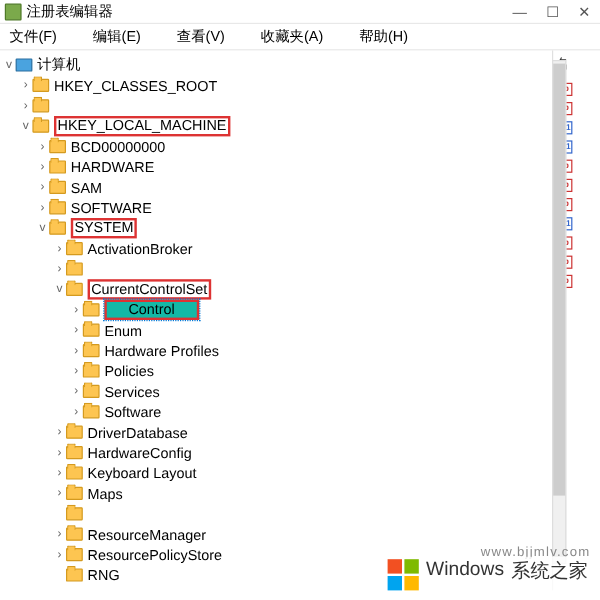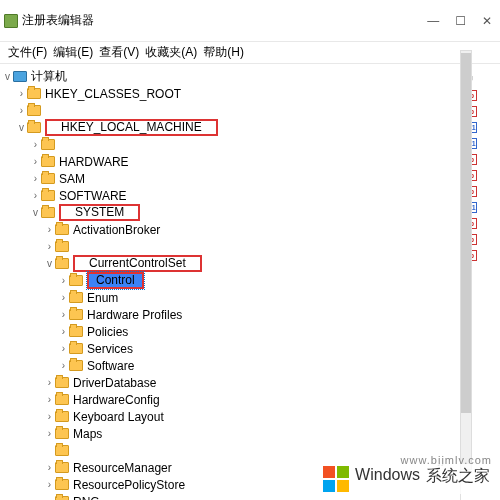--- a/index.html
+++ b/index.html
@@ -1,34 +1,34 @@
 <!DOCTYPE html>
 <html><head>
 <meta charset="utf-8">
 <style>
   *{box-sizing:border-box;margin:0;padding:0;font-family:"Microsoft YaHei","Segoe UI",sans-serif}
   body{width:500px;height:500px;background:#fff;position:relative;overflow:hidden;font-size:12px;color:#000}
-  .titlebar{height:42px;display:flex;align-items:center;padding:0 4px;border-bottom:1px solid #e8e8e8}
+  .titlebar{height:20px;display:flex;align-items:center;padding:0 4px;border-bottom:1px solid #e8e8e8}
   .titlebar .title{margin-left:4px}
   .winbtns{margin-left:auto;display:flex;gap:16px;padding-right:4px;color:#555}
-  .menubar{height:22px;display:flex;align-items:center;gap:6px;padding:2px 8px;font-size:12px;border-bottom:1px solid #e8e8e8}
+  .menubar{height:22px;display:flex;align-items:center;gap:30px;padding:2px 8px;font-size:12px;border-bottom:1px solid #e8e8e8}
   .content{display:flex;height:calc(500px - 28px - 22px)}
   .tree{flex:0 0 460px;overflow:auto;padding:4px 2px 80px 2px}
   .right{flex:1;border-left:1px solid #e0e0e0;padding:4px 2px;overflow:hidden}
   .rhdr{color:#333;font-size:11px;margin-bottom:4px}
   .vrow{height:14px;margin-bottom:2px}
   .abicon{display:inline-block;width:14px;height:11px;background:#fff;border:1px solid #c33;font-size:7px;line-height:9px;text-align:center;color:#c33;font-weight:bold}
   .bnicon{display:inline-block;width:14px;height:11px;background:#fff;border:1px solid #36c;font-size:7px;line-height:9px;text-align:center;color:#36c;font-weight:bold}
   .node{display:flex;align-items:center;height:17px;white-space:nowrap;cursor:default}
   .tw{width:11px;text-align:center;color:#666;font-size:10px;user-select:none}
   .fld{display:inline-block;width:14px;height:11px;background:#fdc551;border:1px solid #d49a1f;border-radius:1px;margin-right:4px;position:relative}
   .fld:before{content:"";position:absolute;top:-3px;left:0;width:5px;height:3px;background:#fdc551;border:1px solid #d49a1f;border-bottom:none;border-radius:1px 1px 0 0}
   .mon{display:inline-block;width:14px;height:11px;background:#4aa3df;border:1px solid #2a6fa0;border-radius:1px;margin-right:4px}
-  .sel .lbl{background:#3b82f6;outline:1px dotted #0078d7;padding:0 7px}
-  .hl{border:2px solid #d33;padding:0 14px;line-height:13px}
+  .sel .lbl{background:#14b8a6;outline:1px dotted #0078d7;padding:0 18px}
+  .hl{border:2px solid #d33;padding:0 1px;line-height:13px}
   
   .wm{position:absolute;right:6px;bottom:6px;display:flex;align-items:flex-start;gap:6px;font-size:16px;color:#333;background:rgba(255,255,255,.8);padding:2px 4px}
   .wlogo{display:grid;grid-template-columns:12px 12px;grid-template-rows:12px 12px;gap:2px}
   .wlogo span:nth-child(1){background:#f25022}
   .wlogo span:nth-child(2){background:#7fba00}
   .wlogo span:nth-child(3){background:#00a4ef}
   .wlogo span:nth-child(4){background:#ffb900}
   .url{position:absolute;right:8px;bottom:34px;font-size:11px;color:#888;letter-spacing:1px}
   .scrollbar{position:absolute;right:28px;top:50px;width:12px;height:420px;background:#f0f0f0;border:1px solid #ddd}
   .thumb{width:100%;height:360px;background:#cdcdcd;margin-top:2px}
@@ -73,20 +73,21 @@
         <span class="fld"></span>
       </div>
     <div class="node" style="padding-left:14px">
         <span class="tw">v</span>
         <span class="fld"></span>
         <span class="lbl hl">HKEY_LOCAL_MACHINE</span>
       </div>
       <div class="node" style="padding-left:28px">
         <span class="tw">›</span>
         <span class="fld"></span>
+        <span class="lbl">BCD00000000</span>
       </div>
       <div class="node" style="padding-left:28px">
         <span class="tw">›</span>
         <span class="fld"></span>
         <span class="lbl">HARDWARE</span>
       </div>
       <div class="node" style="padding-left:28px">
         <span class="tw">›</span>
         <span class="fld"></span>
         <span class="lbl">SAM</span>

